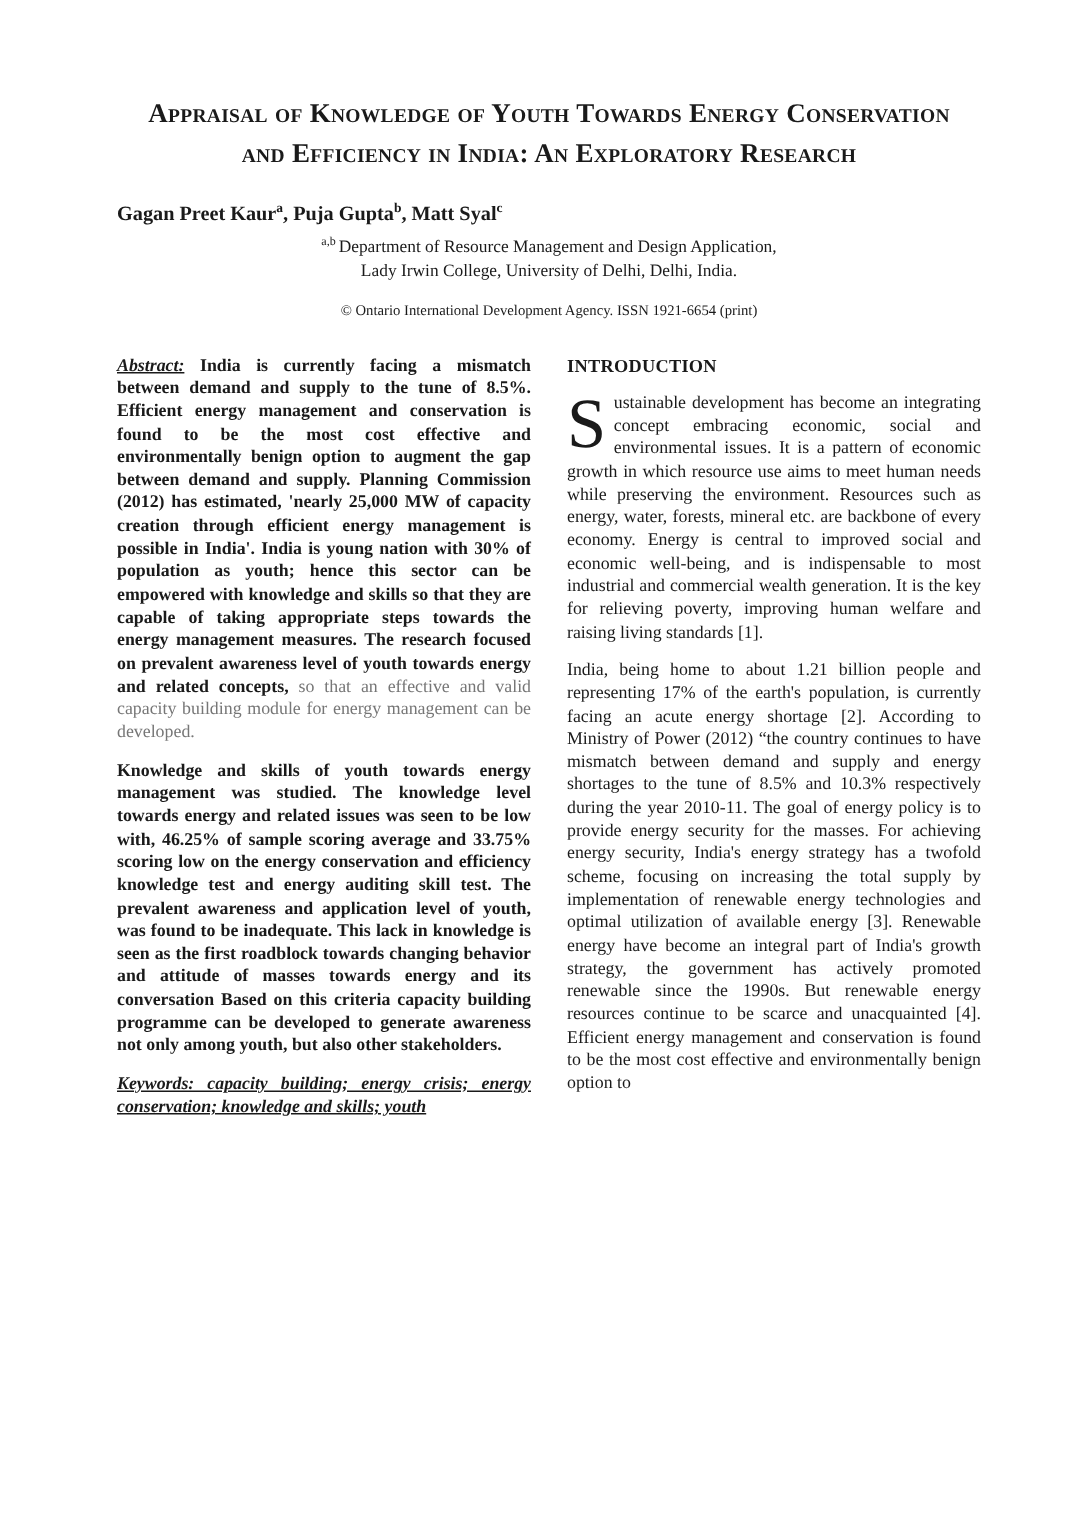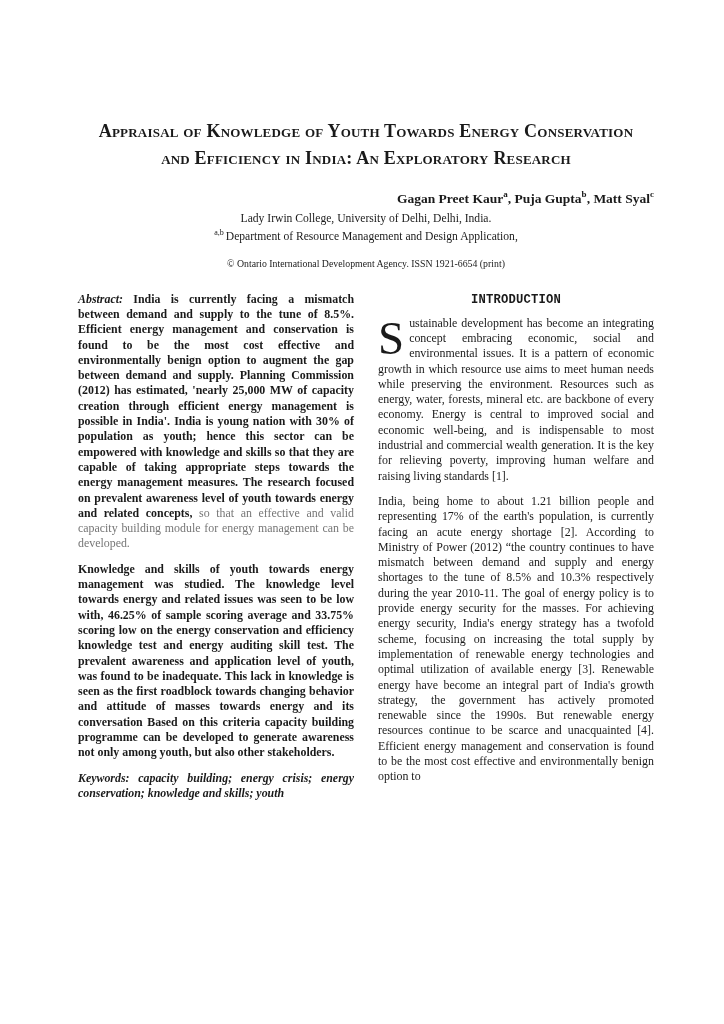--- a/index.html
+++ b/index.html
@@ -11,37 +11,37 @@
     width: 724px;
     height: 1024px;
     font-family: "Liberation Serif", serif;
     color: #1a1a1a;
     overflow: hidden;
   }
   .page {
     box-sizing: border-box;
     width: 724px;
     height: 1024px;
-    padding: 118px 70px 0 78px;
+    padding: 62px 70px 0 78px;
   }
   
   .title {
     max-width: 545px;
     margin: 0 auto;
     text-align: center;
     font-size: 18px;
     font-weight: bold;
     line-height: 1.5;
     font-variant: small-caps;
     letter-spacing: 0.2px;
   }
   
   .authors {
     margin-top: 17px;
-    text-align: right;
+    text-align: left;
     font-size: 13.5px;
     font-weight: bold;
   }
   .authors sup {
     font-size: 9px;
     font-weight: bold;
   }
   .affiliations {
     margin-top: 4px;
     text-align: center;
@@ -73,58 +73,59 @@
     font-size: 11.9px;
     line-height: 1.285;
     text-align: justify;
   }
   .abstract-p {
     font-weight: bold;
   }
   .abs-label {
     font-style: italic;
     font-weight: bold;
+    text-decoration: underline;
   }
   .gray-text {
     color: #767676;
     font-weight: normal;
   }
   .keywords {
     font-weight: bold;
     font-style: italic;
+    text-decoration: underline;
   }
   .intro-heading {
-    text-align: center;
+    text-align: left;
     font-weight: bold;
     font-size: 12.2px;
     margin: 1px 0 9px 0;
     letter-spacing: 0.2px;
-    font-family: Liberation Mono, monospace;
   }
   .dropcap {
     float: left;
     font-size: 47px;
     line-height: 0.78;
     padding: 4px 5px 0 0;
   }
 </style>
 </head>
 <body>
 
 <div class="page">
 
   <h1 class="title">Appraisal of Knowledge of Youth Towards Energy Conservation and Efficiency in India: An Exploratory Research</h1>
 
   <div class="authors">
     <span>Gagan Preet Kaur</span><sup>a</sup><span>, </span><span>Puja Gupta</span><sup>b</sup><span>, </span><span>Matt Syal</span><sup>c</sup>
   </div>
 
   <div class="affiliations">
+    <div class="affil-line"><sup>a,b</sup><span>Department of Resource Management and Design Application,</span></div>
     <div class="affil-line"><span>Lady Irwin College, University of Delhi, Delhi, India.</span></div>
-    <div class="affil-line"><sup>a,b</sup><span>Department of Resource Management and Design Application,</span></div>
   </div>
 
   <div class="publisher">
     <div>© Ontario International Development Agency. ISSN 1921-6654 (print)</div>
   </div>
 
   <div class="columns">
 
     <div class="col">
       <p class="abstract-p"><span class="abs-label">Abstract:</span> <span>India is currently facing a mismatch between demand and supply to the tune of 8.5%. Efficient energy management and conservation is found to be the most cost effective and environmentally benign option to augment the gap between demand and supply. Planning Commission (2012) has estimated, 'nearly 25,000 MW of capacity creation through efficient energy management is possible in India'. India is young nation with 30% of population as youth; hence this sector can be empowered with knowledge and skills so that they are capable of taking appropriate steps towards the energy management measures. The research focused on prevalent awareness level of youth towards energy and related concepts,</span><span class="gray-text"> so that an effective and valid capacity building module for energy management can be developed.</span></p>

